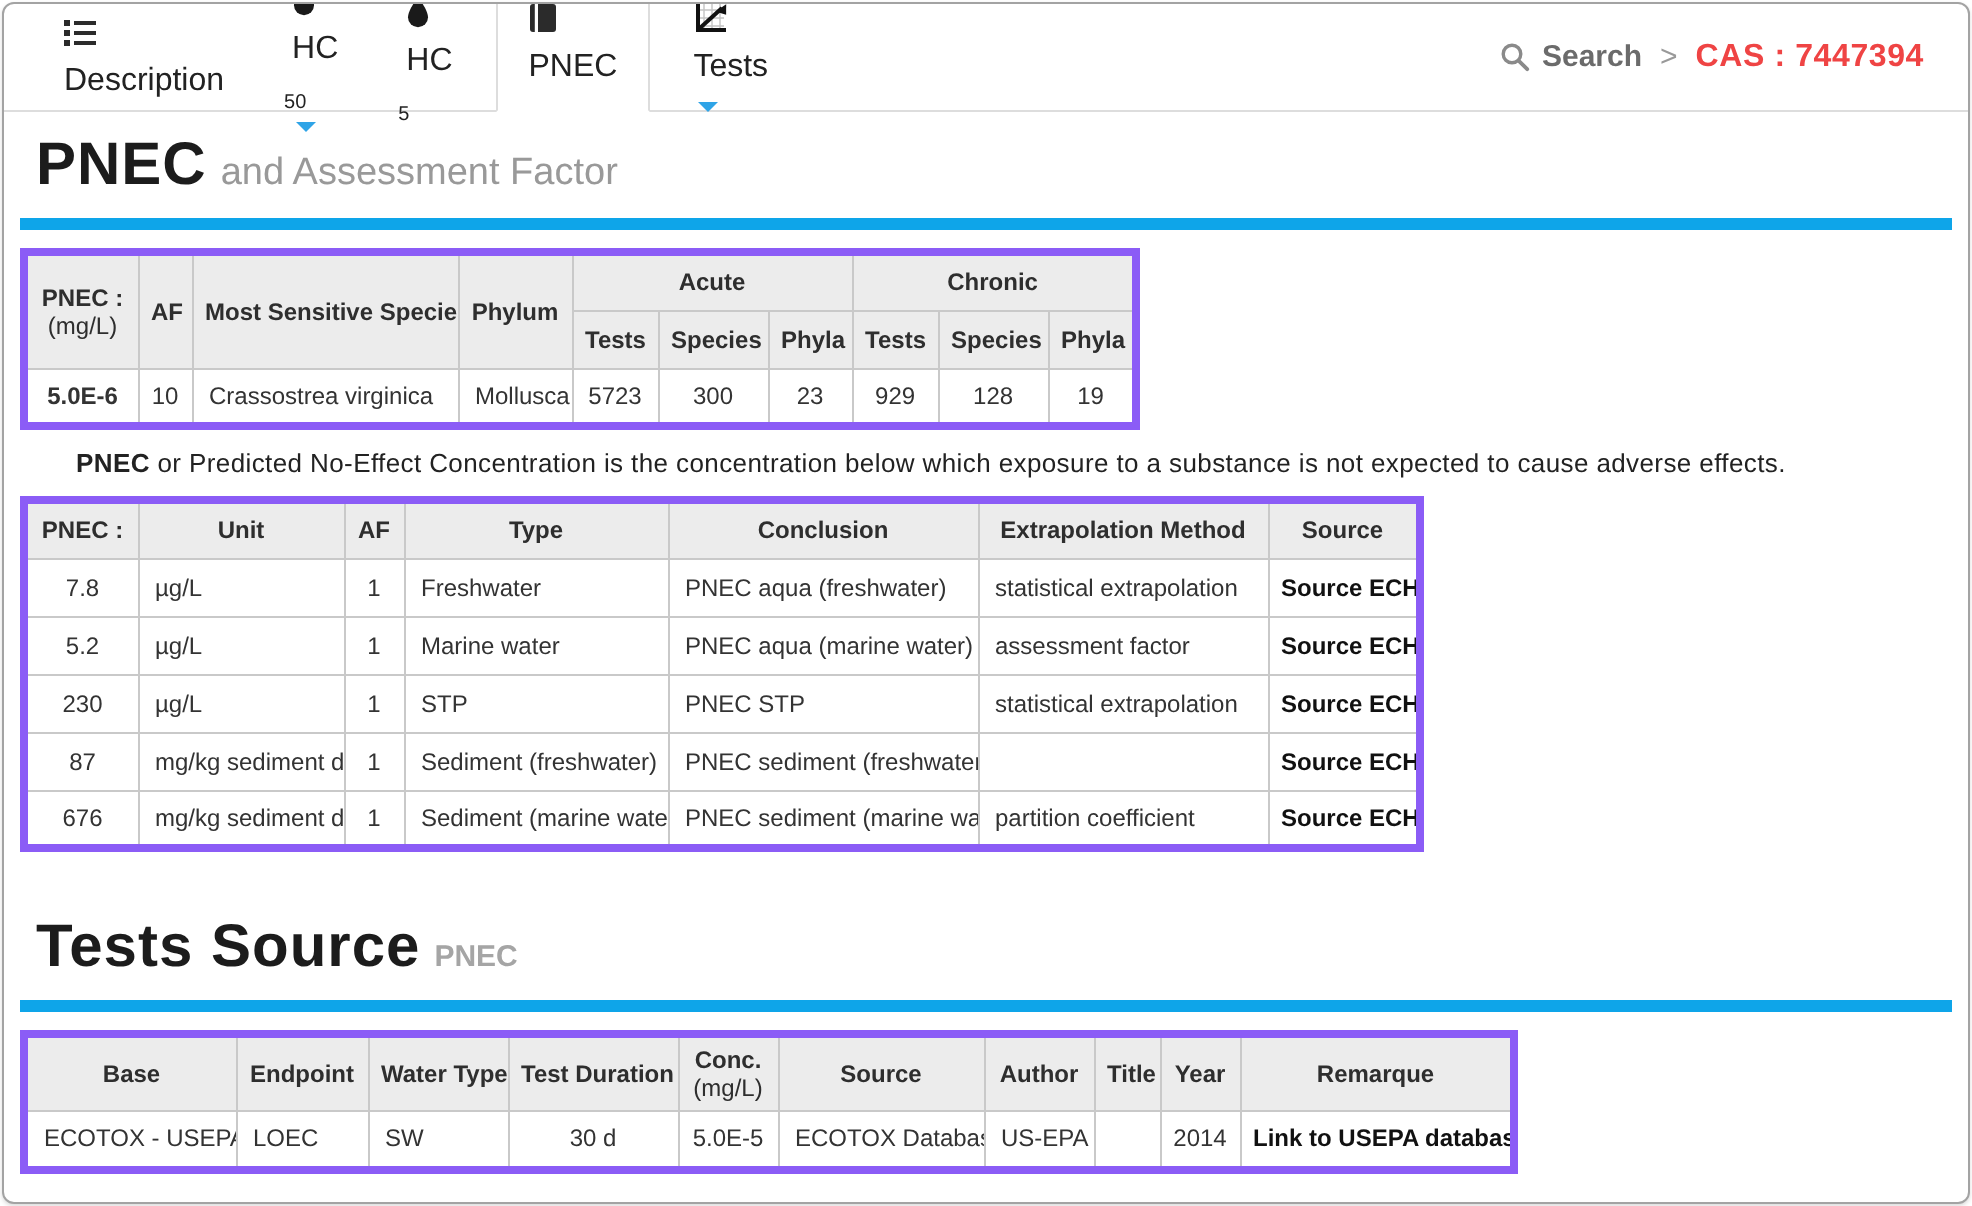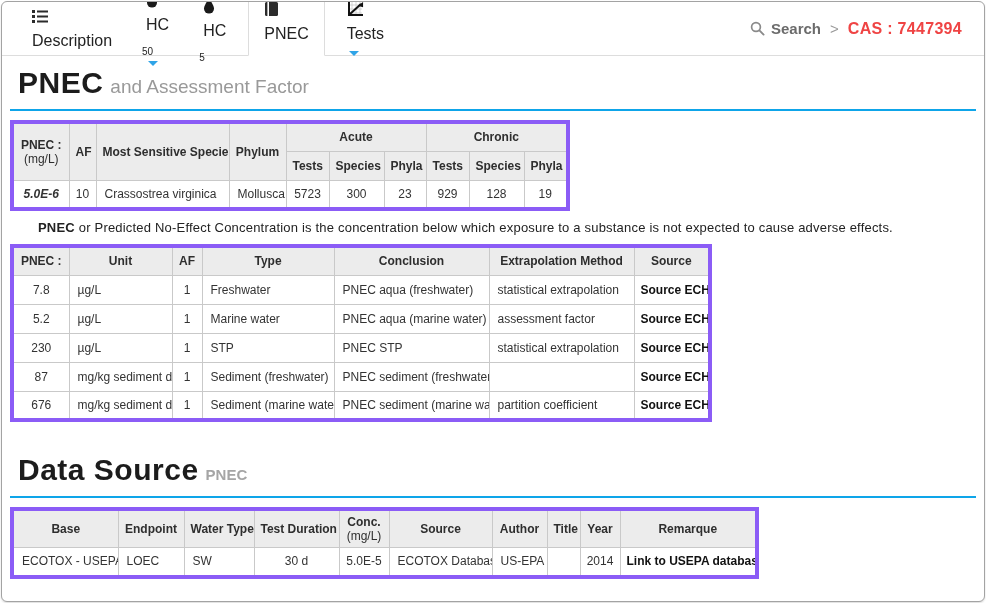--- a/index.html
+++ b/index.html
@@ -57,21 +57,21 @@
     color: #6b6b6b; font-size: 15px; text-decoration: none; cursor: pointer; font-weight: bold;
   }
   .crumb-sep { color: #999; font-size: 15px; }
   .cas-label { font-weight: bold; color: #ef4444; font-size: 16px; letter-spacing: .3px; }
   .icon { display: inline-flex; align-items: center; justify-content: center; }
 
   
   .content { padding: 0 8px; }
   .section-head {
     padding: 10px 8px 9px;
-    border-bottom: 2px solid #0ea5e9;
+    border-bottom: 6px solid #0ea5e9;
   }
   .section-title {
     display: inline; font-size: 30px; font-weight: bold; color: #1c1c1c;
     letter-spacing: .5px; margin: 0;
   }
   .section-sub-lg { color: #999; font-size: 19px; margin-left: 7px; font-weight: normal; }
   .section-sub-sm { color: #a5a5a5; font-size: 15px; margin-left: 7px; font-weight: bold; }
 
   table {
     border-collapse: collapse;
@@ -85,21 +85,21 @@
     padding: 4px 6px;
     height: 29px;
     overflow: hidden; white-space: nowrap;
   }
   th {
     background: #ececec;
     font-weight: bold; text-align: center; color: #2e2e2e;
   }
   td { text-align: center; background: #fff; }
   td.al, th.al { text-align: left; padding-left: 8px; }
-  .bold { font-weight: bold; font-style: italic; }
+  .bold { font-weight: bold; }
   .cell-link { color: #111; font-weight: bold; text-decoration: none; cursor: pointer; }
 
   .t1 { width: 556px; }
   .t2 { width: 698px; }
   .t3 { width: 745px; }
 
   .note { font-size: 13px; margin: 9px 0 2px 2px; letter-spacing: .2px; color: #222; padding-left: 26px; }
   .gap-head { margin-top: 21px; }
 </style>
 </head>
@@ -311,21 +311,21 @@
         <td>1</td>
         <td class="al">Sediment (marine water)</td>
         <td class="al">PNEC sediment (marine water)</td>
         <td class="al">partition coefficient</td>
         <td><a class="cell-link">Source ECHA</a></td>
       </tr>
     </tbody>
       </table>
 
     <div class="section-head gap-head">
-      <h1 class="section-title">Data Source</h1><span class="section-sub-sm">PNEC</span>
+      <h1 class="section-title">Tests Source</h1><span class="section-sub-sm">PNEC</span>
     </div>
 
     <table class="t3">
       <colgroup>
         <col style="width:106px">
           <col style="width:66px">
           <col style="width:70px">
           <col style="width:85px">
           <col style="width:50px">
         <col style="width:103px">

